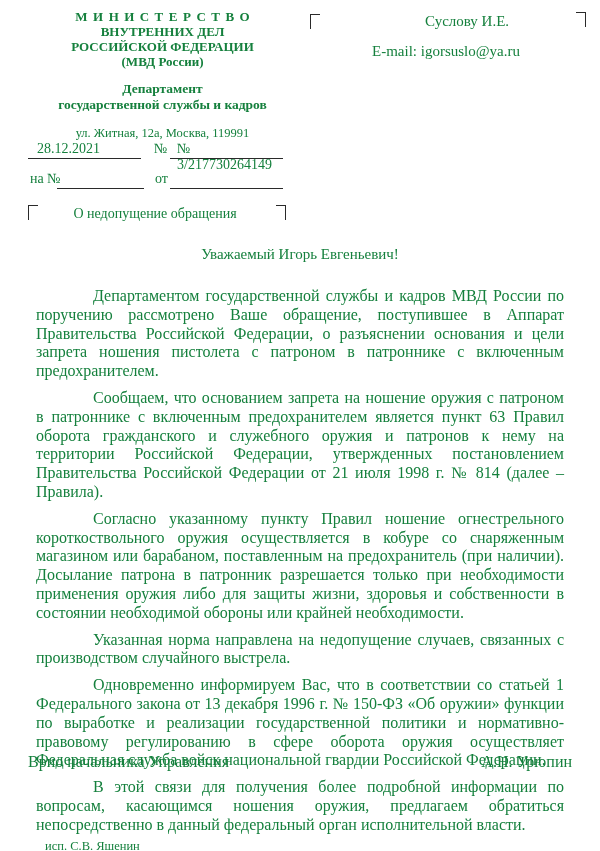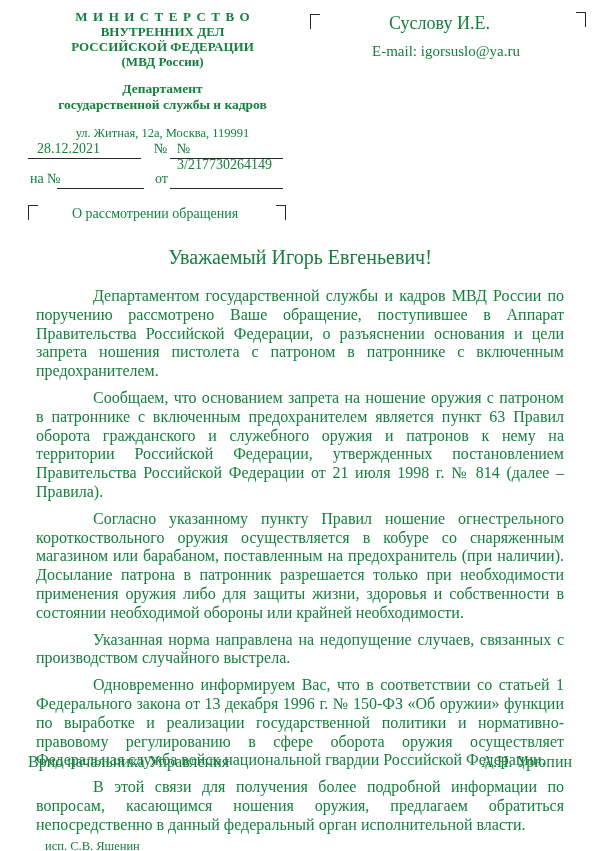--- a/index.html
+++ b/index.html
@@ -13,21 +13,21 @@
   }
   
   .letterhead{
     position:absolute;left:20px;top:9px;width:285px;
     text-align:center;line-height:15px;font-size:13px;font-weight:bold;
   }
   .letterhead .org-1{letter-spacing:0.42em;padding-left:0.42em;}
   .letterhead .dept{margin-top:12px;font-size:13.5px;line-height:16px;}
   .letterhead .addr{margin-top:13px;font-weight:normal;font-size:12.5px;}
   
-  .addressee-name{position:absolute;left:389px;top:13px;font-size:18px;}
+  .addressee-name{position:absolute;left:425px;top:13px;font-size:15px;}
   .addressee-email{position:absolute;left:372px;top:43px;font-size:15px;}
   .corner{position:absolute;width:9px;height:14px;}
   .corner.tl{border-top:1.6px solid #2a2a2a;border-left:1.6px solid #2a2a2a;}
   .corner.tr{border-top:1.6px solid #2a2a2a;border-right:1.6px solid #2a2a2a;}
   .c-addr-l{left:310px;top:14px;}
   .c-addr-r{left:576px;top:12px;}
   .c-subj-l{left:28px;top:205px;}
   .c-subj-r{left:276px;top:205px;}
   
   .ref{position:absolute;font-size:14px;}
@@ -35,21 +35,21 @@
   .f-date{left:28px;top:141px;width:113px;padding-left:9px;}
   .l-num{left:154px;top:141px;}
   .f-num{left:170px;top:141px;width:113px;padding-left:7px;}
   .l-na{left:30px;top:171px;}
   .f-na{left:57px;top:171px;width:87px;}
   .l-ot{left:155px;top:171px;}
   .f-ot{left:170px;top:171px;width:113px;}
   
   .subject{position:absolute;left:40px;top:206px;width:230px;text-align:center;font-size:14px;}
   
-  .salutation{position:absolute;left:28px;top:246px;width:544px;text-align:center;font-size:20px;}
+  .salutation{position:absolute;left:28px;top:246px;width:544px;text-align:center;font-size:15px;}
   .body-text{position:absolute;left:28px;top:279px;width:544px;font-size:16px;line-height:18.8px;text-align:justify;}
   .body-text p{margin:8px;text-indent:57px;}
   
   .signature{position:absolute;left:28px;top:752px;width:544px;display:flex;justify-content:space-between;align-items:center;font-size:16px;line-height:20px;}
   
   .executor{position:absolute;left:45px;top:839px;font-size:12.5px;line-height:14.5px;}
 </style>
 </head>
 <body>
 
@@ -74,21 +74,21 @@
 
   <div class="ref field f-date">28.12.2021</div>
   <div class="ref l-num">№</div>
   <div class="ref field f-num">№ 3/217730264149</div>
   <div class="ref l-na">на №</div>
   <div class="ref field f-na"></div>
   <div class="ref l-ot">от</div>
   <div class="ref field f-ot"></div>
 
   <span class="corner tl c-subj-l"></span>
-  <div class="subject">О рассмотрении обращения</div>
+  <div class="subject">О недопущение обращения</div>
   <span class="corner tr c-subj-r"></span>
 
   <div class="salutation">Уважаемый Игорь Евгеньевич!</div>
 
   <div class="body-text">
     <p>Департаментом государственной службы и кадров МВД России по поручению рассмотрено Ваше обращение, поступившее в Аппарат Правительства Российской Федерации, о разъяснении основания и цели запрета ношения пистолета с патроном в патроннике с включенным предохранителем.</p>
     <p>Сообщаем, что основанием запрета на ношение оружия с патроном в патроннике с включенным предохранителем является пункт 63 Правил оборота гражданского и служебного оружия и патронов к нему на территории Российской Федерации, утвержденных постановлением Правительства Российской Федерации от 21 июля 1998 г. № 814 (далее – Правила).</p>
     <p>Согласно указанному пункту Правил ношение огнестрельного короткоствольного оружия осуществляется в кобуре со снаряженным магазином или барабаном, поставленным на предохранитель (при наличии). Досылание патрона в патронник разрешается только при необходимости применения оружия либо для защиты жизни, здоровья и собственности в состоянии необходимой обороны или крайней необходимости.</p>
     <p>Указанная норма направлена на недопущение случаев, связанных с производством случайного выстрела.</p>
     <p>Одновременно информируем Вас, что в соответствии со статьей 1 Федерального закона от 13 декабря 1996 г. № 150-ФЗ «Об оружии» функции по выработке и реализации государственной политики и нормативно-правовому регулированию в сфере оборота оружия осуществляет Федеральная служба войск национальной гвардии Российской Федерации.</p>

